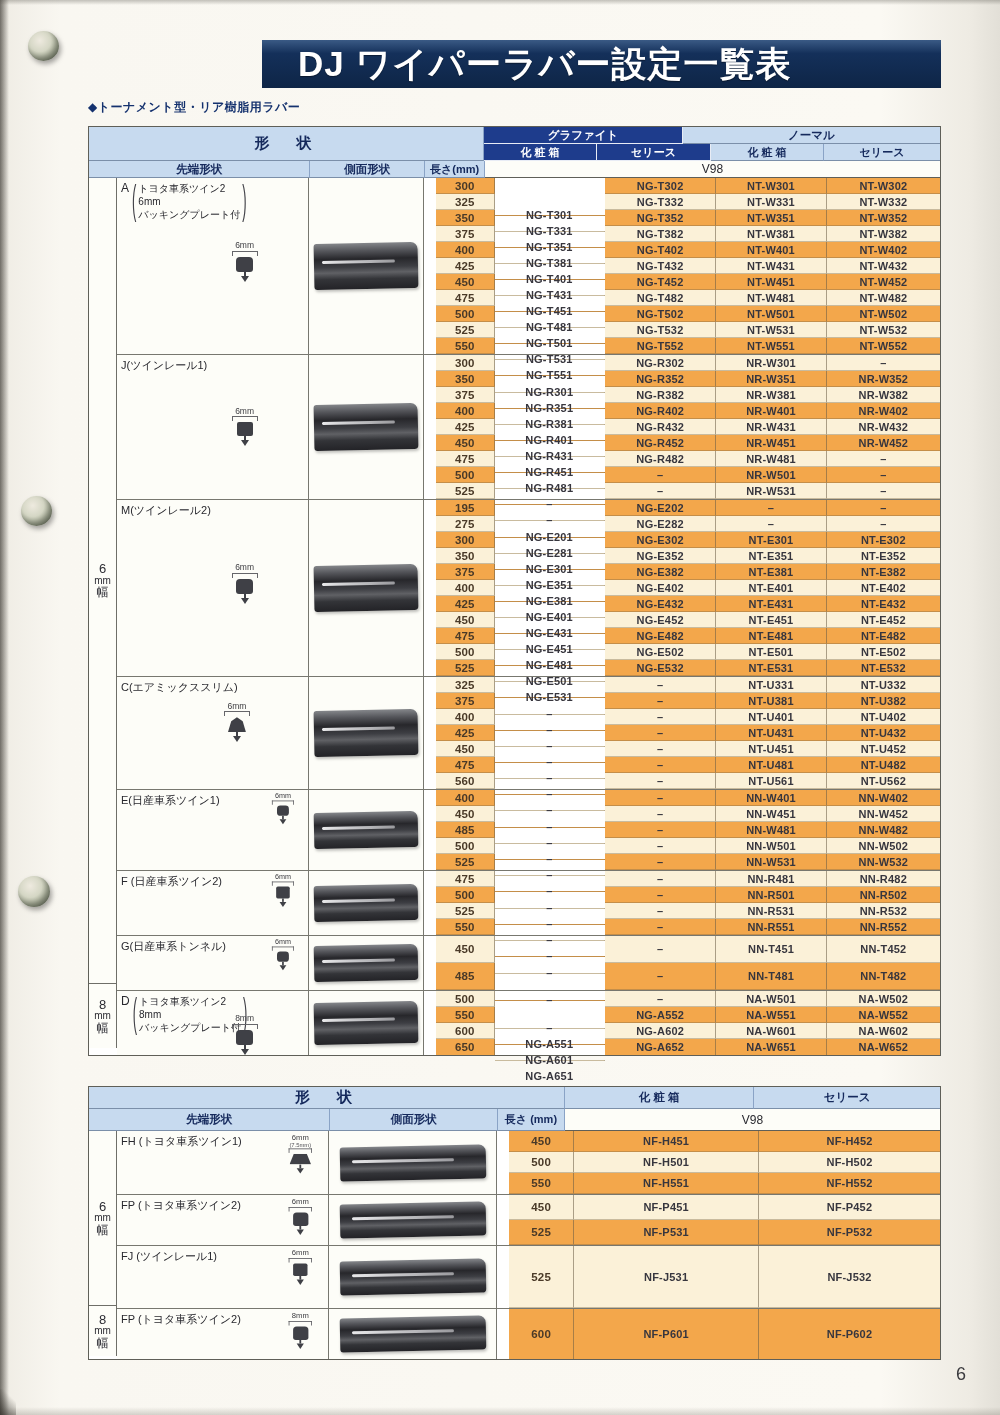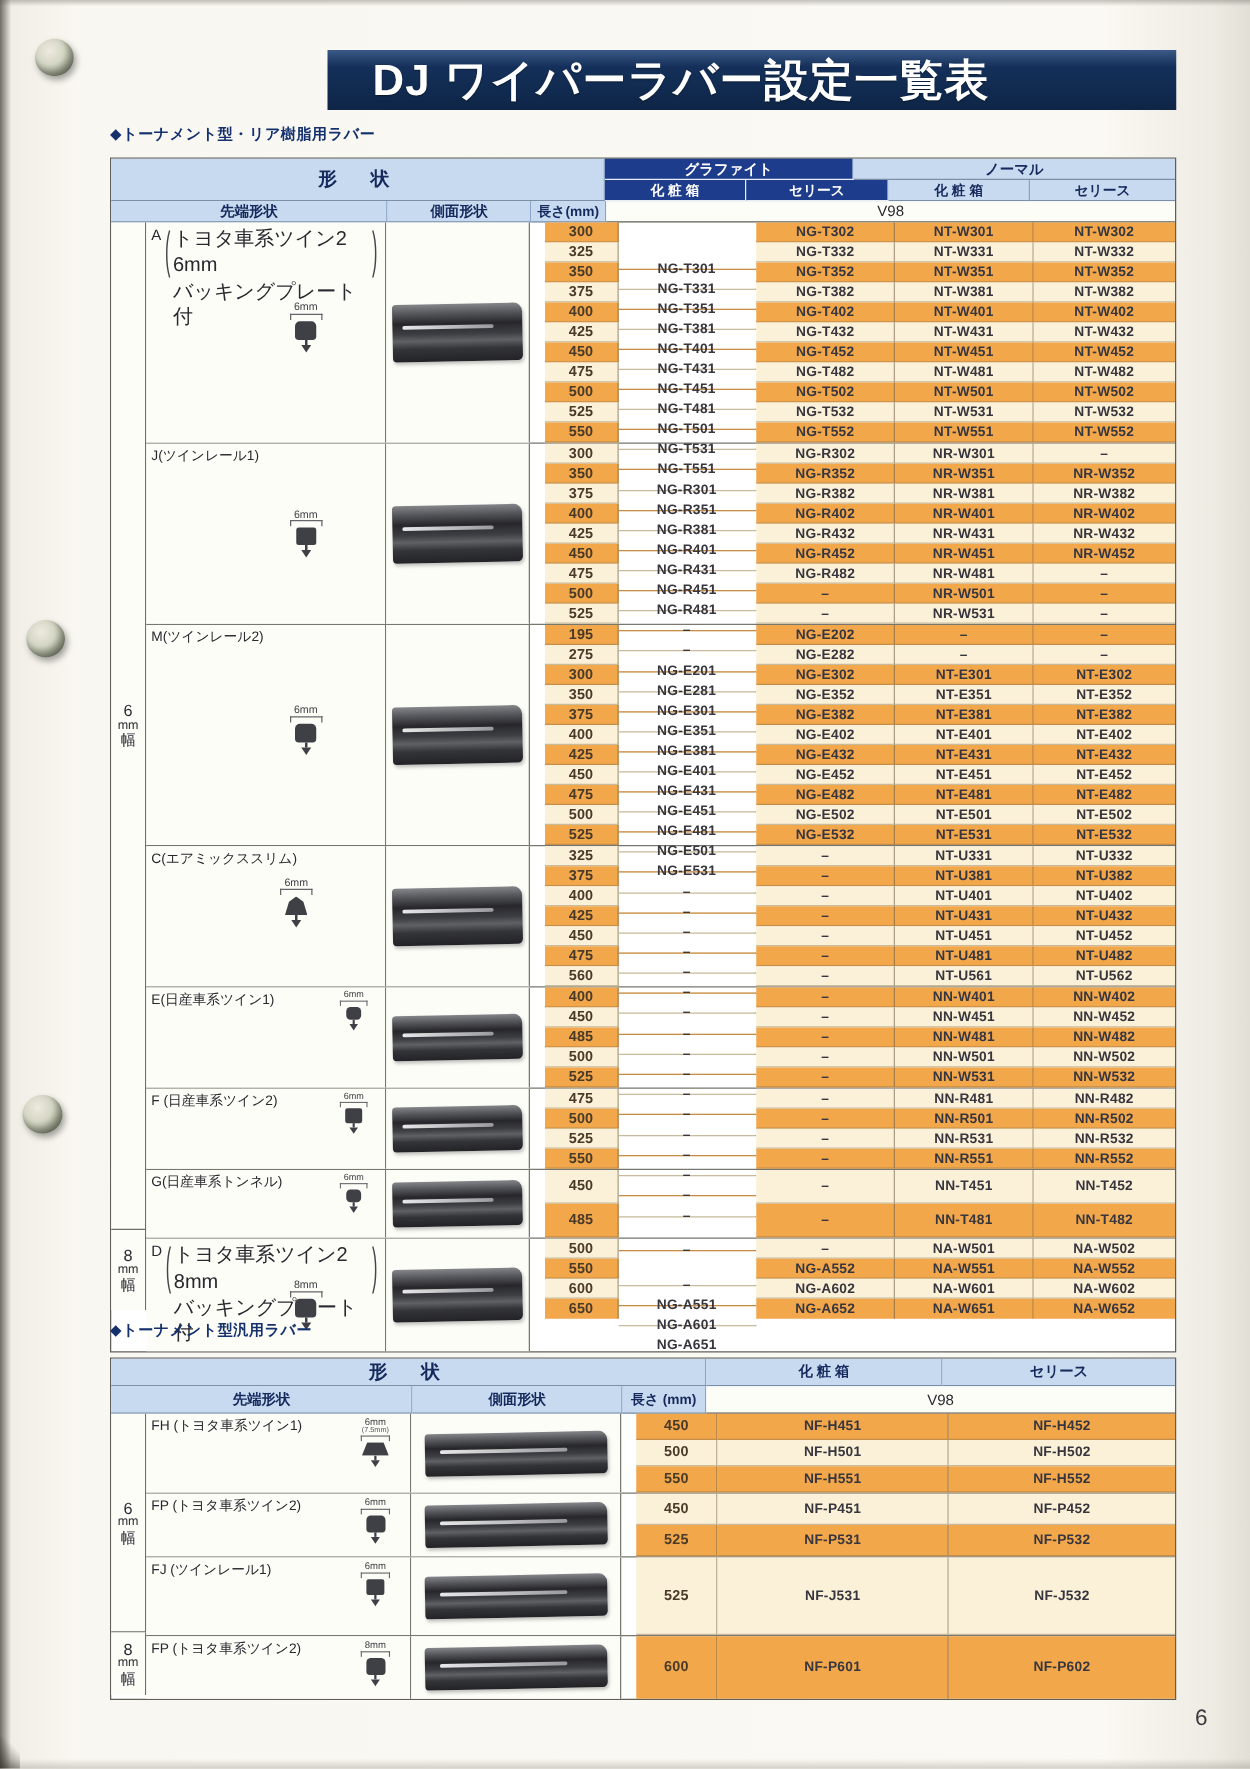--- a/index.html
+++ b/index.html
@@ -101,21 +101,21 @@
   .t1 .c1{width:113px;margin-top:37px;} .t1 .c2{width:114px;} .t1 .c3{width:113px;} .t1 .c4{width:116px;}
   .t2 .len{width:67px;font-size:11.5px;color:#4a3a28;}
   .t2 .box{width:190px;} .t2 .ser{width:186px;}
   .orange>div{background:#f3a74b;}
   .cream>div{background:#fbf1d8;}
 
   
   .glabel{font-size:11px;color:#28282e;display:flex;align-items:flex-start;line-height:1.3;}
   .gletter{font-size:12px;margin-right:1px;}
   .bigparen{font-size:13px;transform:scaleY(3.1);transform-origin:center 30%;margin:6px 2px 0;color:#44444a;}
-  .gdesc{font-size:16px;line-height:1.3;padding-top:1px;}
+  .gdesc{font-size:10px;line-height:1.3;padding-top:1px;}
   
   .diag{position:absolute;text-align:center;}
   .big .diag{left:60%;top:36%;}
   .grp-C .diag{left:56%;top:22%;}
   .small .diag{right:14px;top:2px;transform:scale(.85);transform-origin:top right;}
   .t2 .diag{right:16px;top:3px;transform:scale(.9);transform-origin:top right;}
   .measure{font-size:8.5px;color:#3c3c40;line-height:1;}
   .msub{font-size:6.5px;color:#55555a;line-height:1;}
   .mline{width:26px;height:5px;border-top:1px solid #66666a;border-left:1px solid #66666a;border-right:1px solid #66666a;margin:1px auto 1px;}
   .shp{width:17px;height:15px;background:#3f4046;margin:0 auto;border-radius:4px 4px 3px 3px;}
@@ -705,21 +705,20 @@
                 <div class="c2">NG-A652</div>
                 <div class="c3">NA-W651</div>
                 <div class="c4">NA-W652</div>
               </div>
             </div>
           </div>
         </div>
     </div>
   </div>
 
-  <div class="sec-title sec2">◆トーナメント型汎用ラバー</div>
 
   <div class="tbl t2">
     <div class="hr1">
       <div class="hcell lb shapehead">形　状</div>
       <div class="hcell lb boxh">化 粧 箱</div>
       <div class="hcell lb serh">セリース</div>
     </div>
     <div class="hr2">
       <div class="hcell lb tiph">先端形状</div>
       <div class="hcell lb sideh">側面形状</div>

